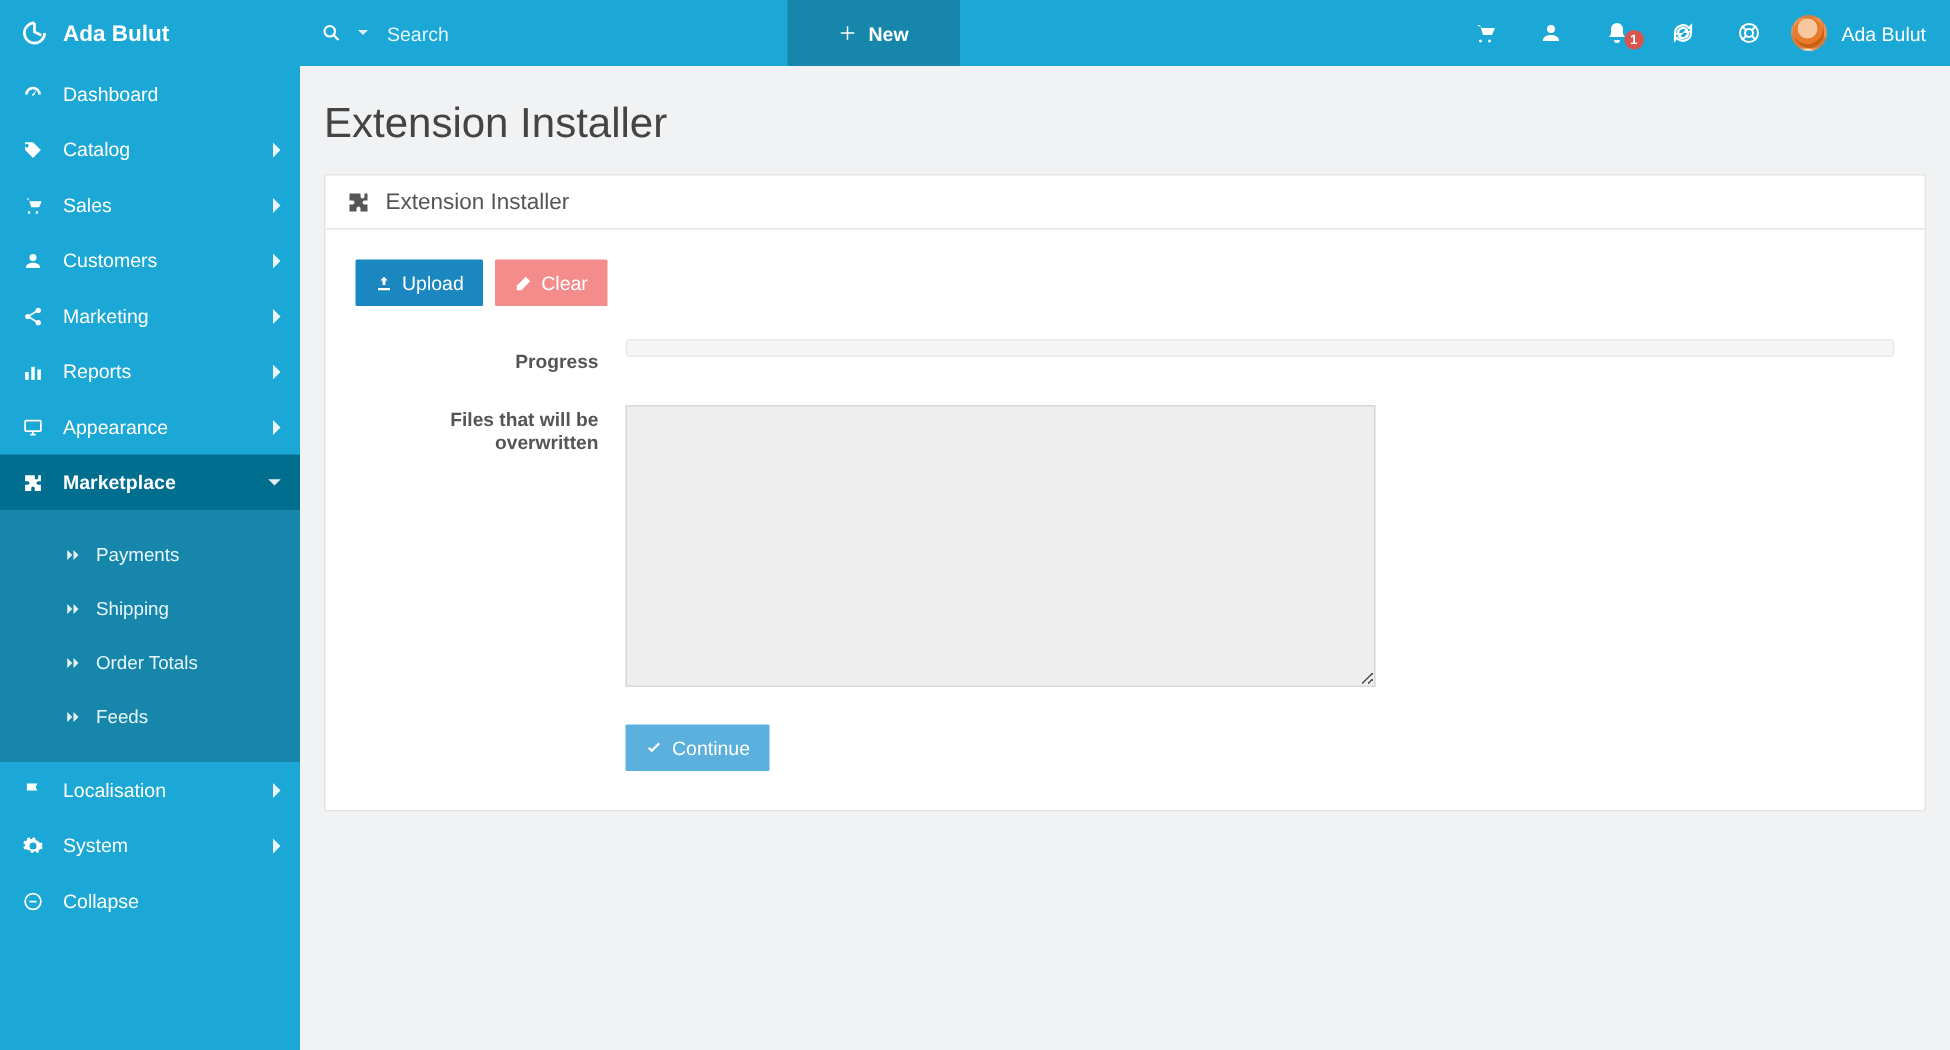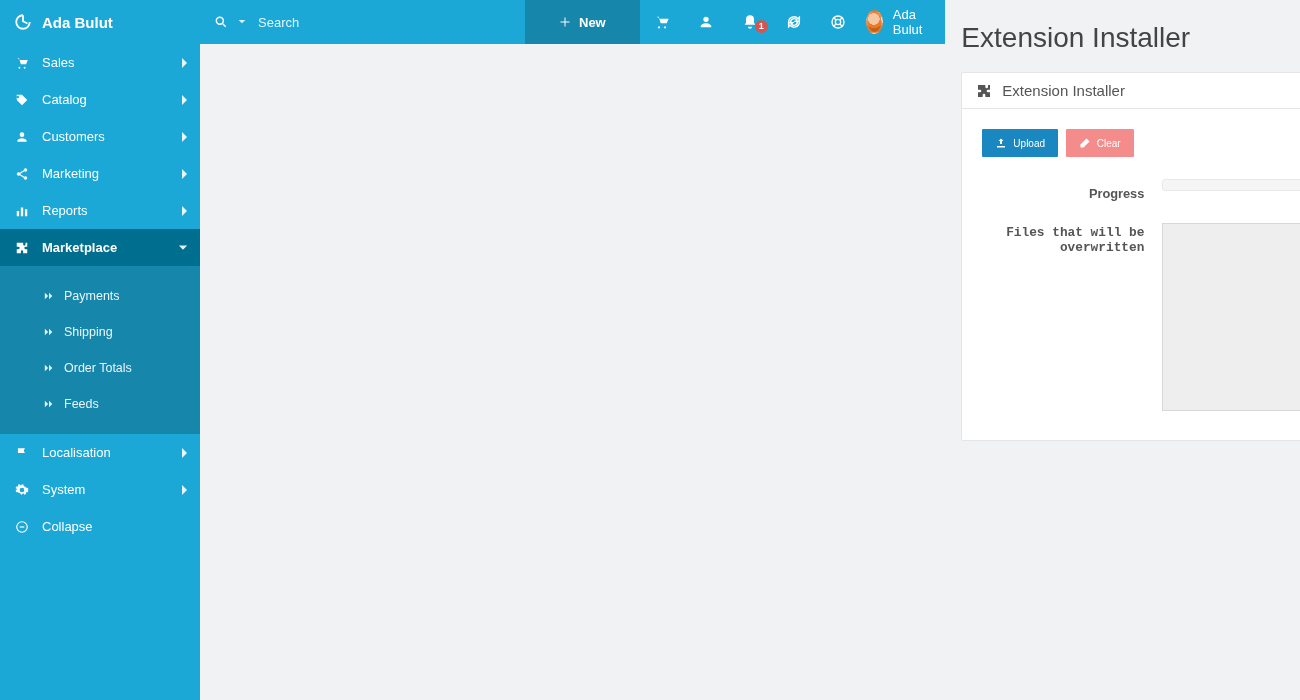--- a/index.html
+++ b/index.html
@@ -27,21 +27,21 @@
   .nav{list-style:none;margin:0;padding:0;}
   .nav>li{}
   .nav>li>a{display:flex;align-items:center;color:#fff;text-decoration:none;padding:11px 14px;font-size:13px;position:relative;}
   .nav>li>a .ico{width:16px;display:inline-flex;justify-content:center;margin-right:12px;}
   .nav>li>a .chev{position:absolute;right:12px;opacity:.9;}
   .nav>li.open>a,.nav>li.active>a{background:var(--brand-darker);font-weight:bold;}
   .nav .sub{list-style:none;margin:0;padding:12px;background:var(--brand-dark);}
   .nav .sub a{display:flex;align-items:center;color:#e8f6fb;text-decoration:none;padding:11px 14px 11px 32px;font-size:12.5px;}
   .nav .sub a .chevs{margin-right:10px;opacity:.9;display:inline-flex;}
   
-  .main{flex:1;display:flex;flex-direction:row;min-width:0;}
+  .main{flex:1;display:flex;flex-direction:column;min-width:0;}
   
   .topbar{height:var(--topbar-h);background:var(--brand);color:#fff;display:flex;align-items:stretch;}
   .topbar .search{display:flex;align-items:center;gap:10px;padding:0 14px;flex:0 0 325px;}
   .topbar .search .sicon{display:inline-flex;}
   .topbar .search .caret-down{opacity:.85;display:inline-flex;}
   .topbar .search input{background:transparent;border:none;outline:none;color:#fff;font-size:13px;width:220px;}
   .topbar .search input::placeholder{color:#e3f5fc;}
   .topbar .newbtn{display:flex;align-items:center;gap:8px;background:var(--brand-dark);padding:0 34px;color:#fff;font-weight:bold;cursor:pointer;}
   .topbar .spacer{flex:1;}
   .topbar .icons{display:flex;align-items:center;}
@@ -55,21 +55,21 @@
   .content{padding:16px 16px 28px 16px;}
   h1{font-size:28px;font-weight:400;color:#444;margin:6px 0 18px 0;}
   .panel{background:#fff;border:1px solid var(--panel-border);border-radius:2px;}
   .panel-head{display:flex;align-items:center;gap:10px;padding:9px 14px;border-bottom:1px solid var(--panel-border);font-size:15px;color:#555;}
   .panel-body{padding:20px 20px 26px 20px;}
   .form-row{display:flex;align-items:flex-start;margin-bottom:22px;}
   .form-row:last-child{margin-bottom:0;}
   .form-label{flex:0 0 180px;text-align:right;padding-right:18px;padding-top:7px;font-size:12.8px;font-weight:bold;color:#555;}
   .form-label .req{color:#d9534f;}
   .form-field{flex:1;min-width:0;}
-  .btn{display:inline-flex;align-items:center;gap:6px;border:none;border-radius:1px;padding:8px 13px;font-size:10px;color:#fff;cursor:pointer;}
+  .btn{display:inline-flex;align-items:center;gap:6px;border:none;border-radius:1px;padding:8px 13px;font-size:13px;color:#fff;cursor:pointer;}
   .btn-primary{background:var(--btn-primary);}
   .btn-danger{background:var(--btn-danger);}
   .btn-info{background:var(--btn-info);}
   .btn .bico{display:inline-flex;}
   .progress{height:12px;background:#f5f5f5;border:1px solid #e9e9e9;border-radius:3px;}
   textarea.overwrite{width:500px;max-width:100%;height:188px;background:#eeeeee;border:1px solid #d8d8d8;resize:both;padding:8px;font-family:inherit;font-size:13px;color:#555;}
   .help-ico{display:inline-flex;vertical-align:middle;margin-left:4px;}
 </style>
 </head>
 <body>
@@ -84,39 +84,49 @@
             <path d="M12 3v8l6 3"></path>
           </svg>
       </span>
       <span>Ada Bulut</span>
     </div>
     <ul class="nav">
       <li>
           <a href="#">
         <span class="ico">
               <svg width="14" height="14" viewBox="0 0 24 24" fill="#fff">
+                <path d="M12 3a9 9 0 0 0-9 9h3a6 6 0 1 1 12 0h3a9 9 0 0 0-9-9zm-1 9l5-5-3 6h-2z"></path>
+              </svg>
+            </span>
+        <span>Dashboard</span>
+      </a>
+        </li>
+      <li>
+          <a href="#">
+        <span class="ico">
+              <svg width="14" height="14" viewBox="0 0 24 24" fill="#fff">
+                <path d="M3 3h9l9 9-9 9-9-9V3zm4 4a2 2 0 1 0 0 .001z"></path>
+              </svg>
+            </span>
+        <span>Catalog</span>
+        <span class="chev">
+              <svg width="8" height="12" viewBox="0 0 8 12" fill="#fff">
+                <path d="M2 1l5 5-5 5z"></path>
+              </svg>
+            </span>
+      </a>
+        </li>
+      <li>
+          <a href="#">
+        <span class="ico">
+              <svg width="14" height="14" viewBox="0 0 24 24" fill="#fff">
                 <path d="M4 4h3l3 10h9l3-7H9M9 20a1.5 1.5 0 1 0 0 .001zM18 20a1.5 1.5 0 1 0 0 .001z"></path>
               </svg>
             </span>
         <span>Sales</span>
-        <span class="chev">
-              <svg width="8" height="12" viewBox="0 0 8 12" fill="#fff">
-                <path d="M2 1l5 5-5 5z"></path>
-              </svg>
-            </span>
-      </a>
-        </li>
-      <li>
-          <a href="#">
-        <span class="ico">
-              <svg width="14" height="14" viewBox="0 0 24 24" fill="#fff">
-                <path d="M3 3h9l9 9-9 9-9-9V3zm4 4a2 2 0 1 0 0 .001z"></path>
-              </svg>
-            </span>
-        <span>Catalog</span>
         <span class="chev">
               <svg width="8" height="12" viewBox="0 0 8 12" fill="#fff">
                 <path d="M2 1l5 5-5 5z"></path>
               </svg>
             </span>
       </a>
         </li>
       <li>
           <a href="#">
         <span class="ico">
@@ -153,20 +163,36 @@
       <li>
           <a href="#">
         <span class="ico">
               <svg width="14" height="14" viewBox="0 0 24 24" fill="#fff">
                 <rect x="3" y="12" width="4" height="9"></rect>
                 <rect x="10" y="6" width="4" height="15"></rect>
                 <rect x="17" y="9" width="4" height="12"></rect>
               </svg>
             </span>
         <span>Reports</span>
+        <span class="chev">
+              <svg width="8" height="12" viewBox="0 0 8 12" fill="#fff">
+                <path d="M2 1l5 5-5 5z"></path>
+              </svg>
+            </span>
+      </a>
+        </li>
+      <li>
+          <a href="#">
+        <span class="ico">
+              <svg width="14" height="14" viewBox="0 0 24 24" fill="none" stroke="#fff" stroke-width="2">
+                <rect x="3" y="4" width="18" height="12" rx="1"></rect>
+                <path d="M9 20h6M12 16v4"></path>
+              </svg>
+            </span>
+        <span>Appearance</span>
         <span class="chev">
               <svg width="8" height="12" viewBox="0 0 8 12" fill="#fff">
                 <path d="M2 1l5 5-5 5z"></path>
               </svg>
             </span>
       </a>
         </li>
       <li class="open">
         <a href="#">
           <span class="ico">
@@ -379,26 +405,39 @@
           <div class="form-row">
             <div class="form-label">
               <span>Progress</span>
             </div>
             <div class="form-field">
               <div class="progress"></div>
             </div>
           </div>
 
           <div class="form-row">
-            <div class="form-label" style="padding-top:2px;font-family:Liberation Mono, monospace;">
+            <div class="form-label" style="padding-top:2px;">
               <span>Files that will be overwritten</span>
             </div>
             <div class="form-field">
               <textarea class="overwrite" readonly="" style=""></textarea>
             </div>
           </div>
 
+          <div class="form-row">
+            <div class="form-label"></div>
+            <div class="form-field">
+              <button class="btn btn-info">
+                <span class="bico">
+                    <svg width="12" height="12" viewBox="0 0 24 24" fill="#fff">
+                      <path d="M4 12l5 5L20 6l-2-2-9 9-3-3z"></path>
+                    </svg>
+                  </span>
+                <span>Continue</span>
+              </button>
+            </div>
+          </div>
 
         </div>
       </div>
     </div>
   </div>
 </div>
 
 </body></html>

